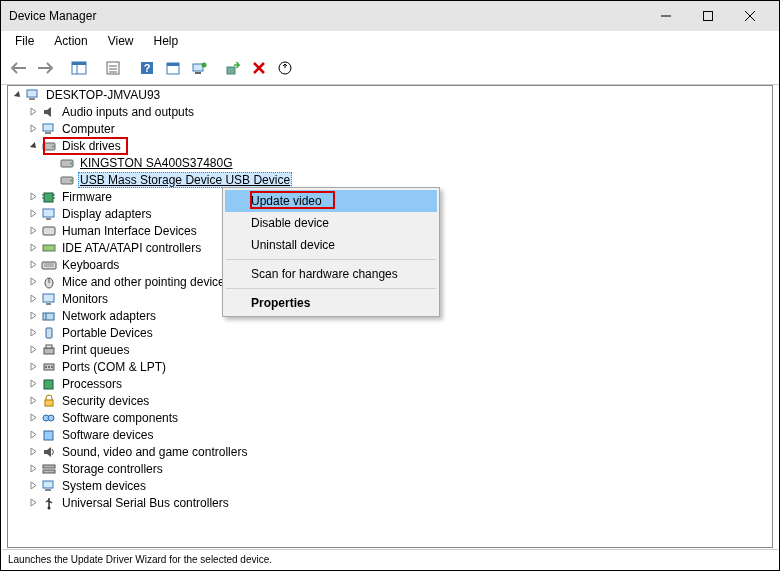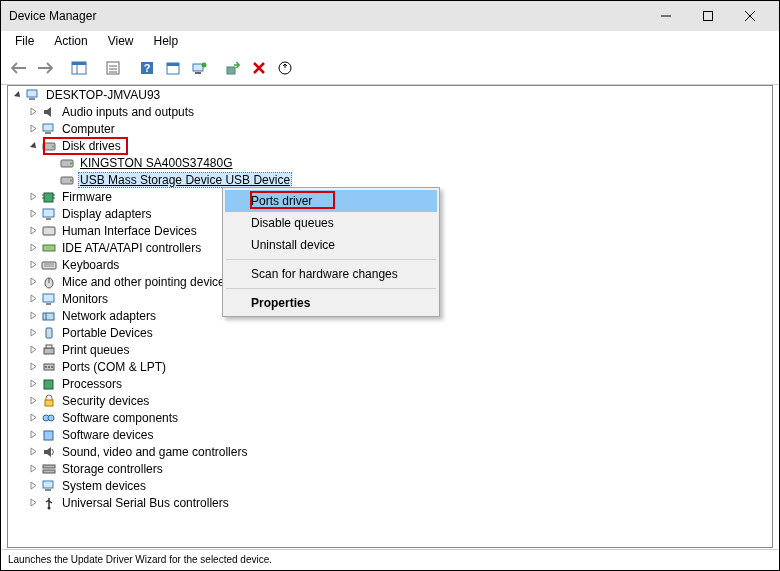--- a/index.html
+++ b/index.html
@@ -553,24 +553,24 @@
         </span>
         <span class="lbl">Universal Serial Bus controllers</span>
       </div>
     </div>
 </div>
 
 <div class="redbox" style="left:42px; top:136px; width:85px; height:18px;"></div>
 
 <div class="ctxmenu" id="ctxmenu">
     <div class="ctxitem highlight">
-      <span class="ctxlabel">Ports driver</span>
+      <span class="ctxlabel">Update video</span>
     </div>
     <div class="ctxitem">
-      <span class="ctxlabel">Disable queues</span>
+      <span class="ctxlabel">Disable device</span>
     </div>
     <div class="ctxitem">
       <span class="ctxlabel">Uninstall device</span>
     </div>
     <div class="ctxsep"></div>
     <div class="ctxitem">
       <span class="ctxlabel">Scan for hardware changes</span>
     </div>
     <div class="ctxsep"></div>
     <div class="ctxitem">

